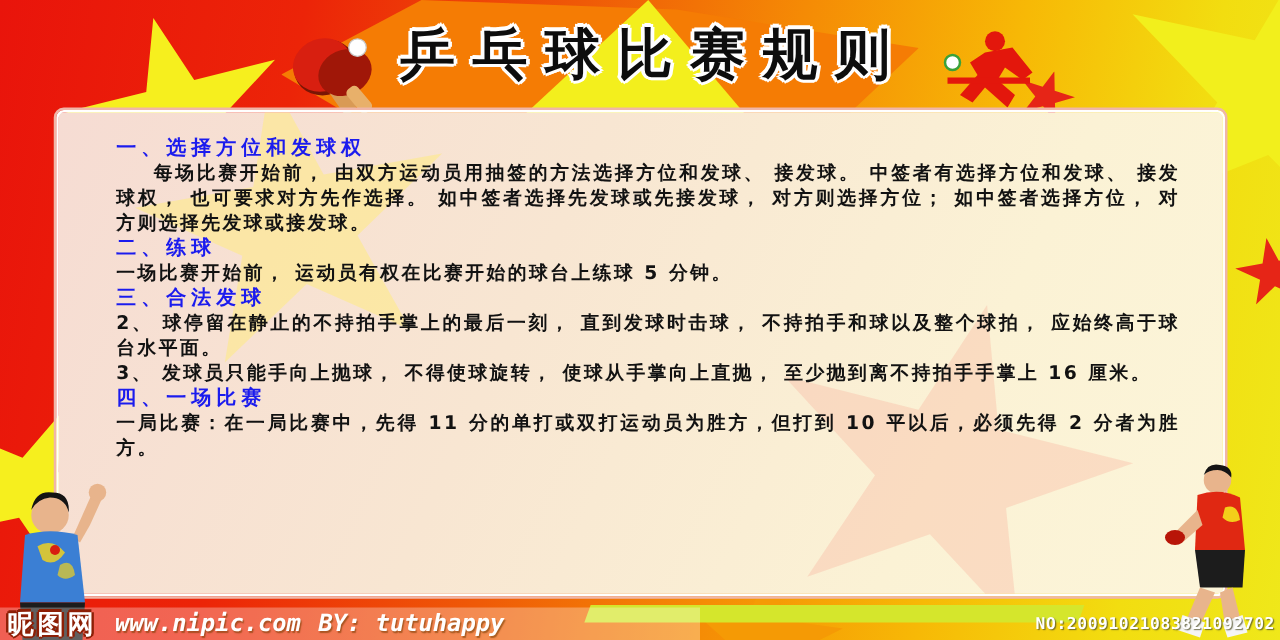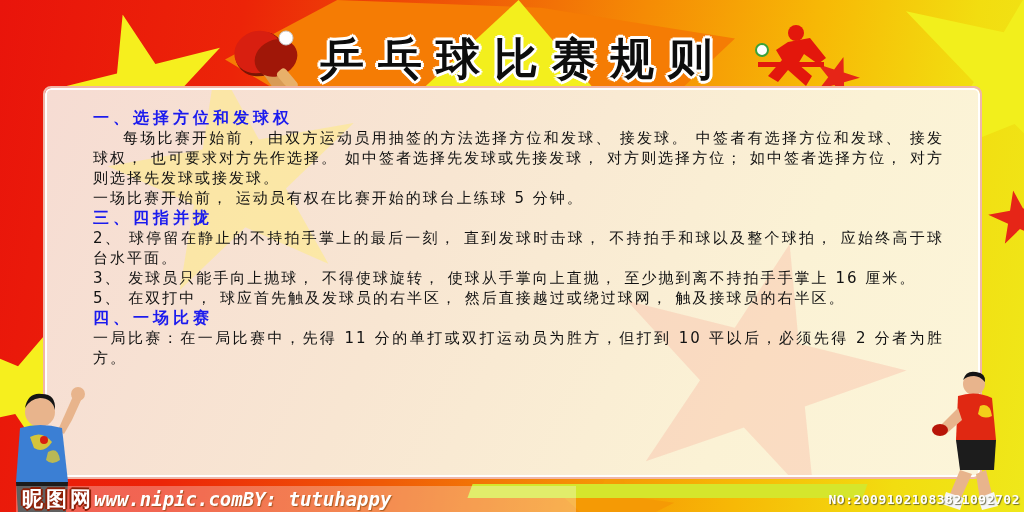--- a/index.html
+++ b/index.html
@@ -17,21 +17,21 @@
   .tri-yellow{left:415px;top:0;width:185px;height:96px;background:#f3ef1d;
     clip-path:polygon(56% 0,100% 100%,0 100%);}
   .star-tr{left:890px;top:-50px;width:270px;height:250px;background:#f2ef1c;transform:rotate(12deg);}
   .star-rsmall{left:814px;top:56px;width:46px;height:42px;background:#e62517;transform:rotate(18deg);}
   .star-redge{left:988px;top:190px;width:60px;height:56px;background:#e62517;transform:rotate(-10deg);}
   .star-bl{left:-45px;top:325px;width:140px;height:130px;background:#f6ef1e;transform:rotate(22deg);}
   .star-bc{left:545px;top:452px;width:130px;height:120px;background:#f59a05;transform:rotate(8deg);}
   .bar-lime{left:470px;top:484px;width:395px;height:14px;background:#d5e62c;transform:skewX(-20deg);}
   
   .title{
-    position:absolute;left:308px;top:30px;width:430px;text-align:center;
+    position:absolute;left:308px;top:14px;width:430px;text-align:center;
     font-size:44px;font-weight:900;letter-spacing:14px;color:#0d0d0d;white-space:nowrap;
     text-shadow:-3px 0 0 #fff,3px 0 0 #fff,0 -3px 0 #fff,0 3px 0 #fff,
                 -2px -2px 0 #fff,2px -2px 0 #fff,-2px 2px 0 #fff,2px 2px 0 #fff;
   }
   .hdr-icon{position:absolute;}
   .icon-paddles{left:230px;top:24px;}
   .icon-player{left:748px;top:24px;}
   
   .panel{
     position:absolute;left:45px;top:88px;width:935px;height:389px;box-sizing:border-box;
@@ -42,32 +42,32 @@
   .panel-star{position:absolute;pointer-events:none;}
   .pstar1{left:60px;top:-30px;width:260px;height:240px;background:rgba(255,235,130,0.55);
     clip-path:polygon(50% 0%,61% 35%,98% 35%,68% 57%,79% 91%,50% 70%,21% 91%,32% 57%,2% 35%,39% 35%);transform:rotate(-10deg);}
   .pstar2{left:560px;top:150px;width:300px;height:270px;background:rgba(250,170,150,0.30);
     clip-path:polygon(50% 0%,61% 35%,98% 35%,68% 57%,79% 91%,50% 70%,21% 91%,32% 57%,2% 35%,39% 35%);transform:rotate(14deg);}
   .rules{position:relative;z-index:2;}
   .sec-h{
     font-size:16px;font-weight:900;color:#1b1bee;letter-spacing:4px;line-height:20px;
   }
   .rule-p{
-    margin:0;font-size:15px;font-weight:normal;color:#121212;letter-spacing:2px;
+    margin:0;font-size:15px;font-weight:bold;color:#121212;letter-spacing:2px;
     line-height:20px;text-align:justify;
   }
   .indent{text-indent:2em;}
   
   .photo{position:absolute;z-index:8;}
   .photo-left{left:0;top:382px;}
   .photo-right{left:930px;top:368px;}
   
   .wm-bar{
-    position:absolute;left:16px;top:486px;width:560px;height:26px;z-index:10;
-    background:rgba(255,255,255,0.30);display:flex;align-items:center;
+    position:absolute;left:0;top:486px;width:560px;height:26px;z-index:10;
+    background:rgba(255,255,255,0.30);display:flex;align-items:center;gap:14px;
     padding-left:6px;box-sizing:border-box;white-space:nowrap;
   }
   .wm-logo{
     font-size:21px;font-weight:900;color:#ffffff;letter-spacing:3px;
     text-shadow:-2px 0 0 #8d1f06,2px 0 0 #8d1f06,0 -2px 0 #8d1f06,0 2px 0 #8d1f06,
                 1px 1px 0 #8d1f06,-1px -1px 0 #8d1f06;
   }
   .wm-url,.wm-by{
     font-family:"DejaVu Sans Mono","Liberation Mono",monospace;
     font-size:19px;font-weight:bold;color:#ffffff;
@@ -123,28 +123,28 @@
     <div class="panel-star pstar1"></div>
     <div class="panel-star pstar2"></div>
     <div class="rules">
 
       <div class="sec">
         <div class="sec-h">一、选择方位和发球权</div>
         <p class="rule-p indent">每场比赛开始前， 由双方运动员用抽签的方法选择方位和发球、 接发球。 中签者有选择方位和发球、 接发球权， 也可要求对方先作选择。 如中签者选择先发球或先接发球， 对方则选择方位； 如中签者选择方位， 对方则选择先发球或接发球。</p>
       </div>
 
       <div class="sec">
+        <div class="sec-h">二、练球</div>
         <p class="rule-p">一场比赛开始前， 运动员有权在比赛开始的球台上练球 5 分钟。</p>
       </div>
 
       <div class="sec">
-        <div class="sec-h">三、四指并拢</div>
+        <div class="sec-h">三、合法发球</div>
         <p class="rule-p">2、 球停留在静止的不持拍手掌上的最后一刻， 直到发球时击球， 不持拍手和球以及整个球拍， 应始终高于球台水平面。</p>
         <p class="rule-p">3、 发球员只能手向上抛球， 不得使球旋转， 使球从手掌向上直抛， 至少抛到离不持拍手手掌上 16 厘米。</p>
-        <p class="rule-p">5、 在双打中， 球应首先触及发球员的右半区， 然后直接越过或绕过球网， 触及接球员的右半区。</p>
       </div>
 
       <div class="sec">
         <div class="sec-h">四、一场比赛</div>
         <p class="rule-p">一局比赛：在一局比赛中，先得 11 分的单打或双打运动员为胜方，但打到 10 平以后，必须先得 2 分者为胜方。</p>
       </div>
 
     </div>
   </div>
 

